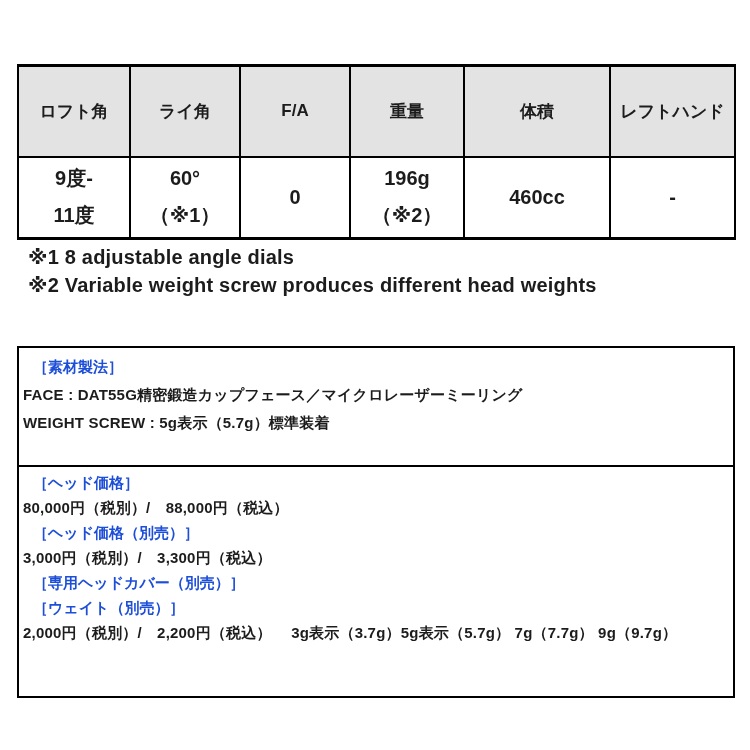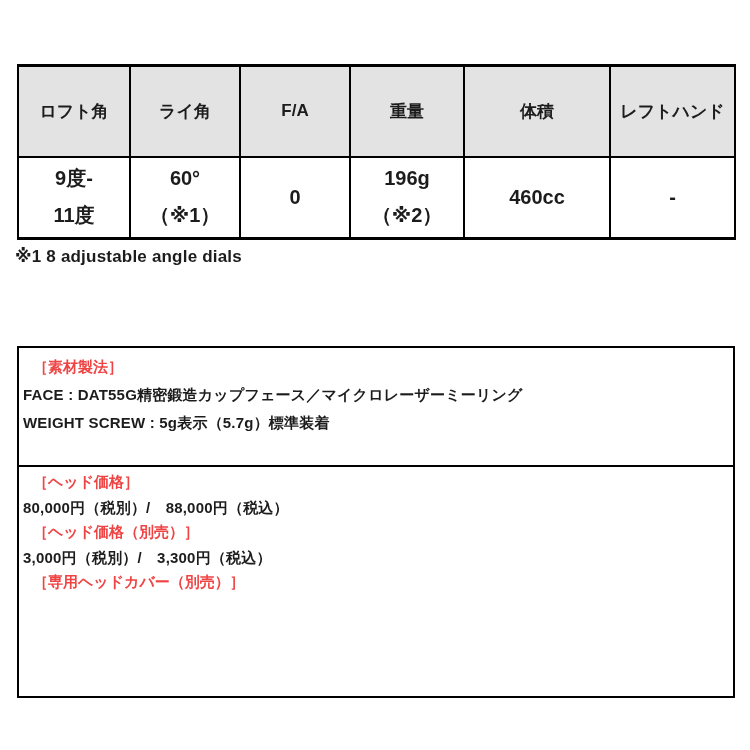--- a/index.html
+++ b/index.html
@@ -37,24 +37,24 @@
     height: 82px;
     font-size: 20px;
     border-bottom-width: 3px;
     vertical-align: middle;
   }
   .cell-line { display: block; line-height: 37px; }
 
   
   .notes {
     position: absolute;
-    left: 15px;
+    left: 28px;
     top: 243px;
     width: 716px;
-    font-size: 17px;
+    font-size: 20px;
     line-height: 28px;
     letter-spacing: 0.2px;
   }
 
   
   .info-box {
     position: absolute;
     left: 17px;
     top: 346px;
     width: 718px;
@@ -66,23 +66,22 @@
     border-bottom: 2px solid #000000;
     padding: 5px 8px 0 4px;
     line-height: 28px;
   }
   .box-section-price {
     height: 229px;
     padding: 3px 18px 12px 4px;
     line-height: 25px;
   }
   .green-heading {
-    color: #ef4444;
+    color: #1d4ed8;
     padding-left: 10px;
-    font-family: Liberation Serif, serif;
   }
   .box-line, .price-value { letter-spacing: 0.2px; }
 </style>
 </head>
 <body>
 
 <table class="spec-table">
   <colgroup>
     <col style="width:112px">
       <col style="width:110px">
@@ -126,20 +125,21 @@
       <td>
         <span class="cell-line">-</span>
         <span class="cell-line"></span>
       </td>
     </tr>
   </tbody>
 </table>
 
 <div class="notes">
   <div>※1  8 adjustable angle dials</div>
+  <div>※2 Variable weight screw produces different head weights</div>
 </div>
 
 <div class="info-box">
   <div class="box-section-material">
     <div class="green-heading">［素材製法］</div>
     <div class="box-line">FACE : DAT55G精密鍛造カップフェース／マイクロレーザーミーリング</div>
     <div class="box-line">WEIGHT SCREW : 5g表示（5.7g）標準装着</div>
   </div>
   <div class="box-section-price">
     <div>
@@ -147,15 +147,17 @@
       <div class="price-value">80,000円（税別）/　88,000円（税込）</div>
     </div>
     <div>
       <div class="green-heading">［ヘッド価格（別売）］</div>
       <div class="price-value">3,000円（税別）/　3,300円（税込）</div>
     </div>
     <div>
       <div class="green-heading">［専用ヘッドカバー（別売）］</div>
     </div>
     <div>
+      <div class="green-heading">［ウェイト（別売）］</div>
+      <div class="price-value">2,000円（税別）/　2,200円（税込）　 3g表示（3.7g）5g表示（5.7g） 7g（7.7g） 9g（9.7g）</div>
     </div>
   </div>
 </div>
 
 </body></html>

